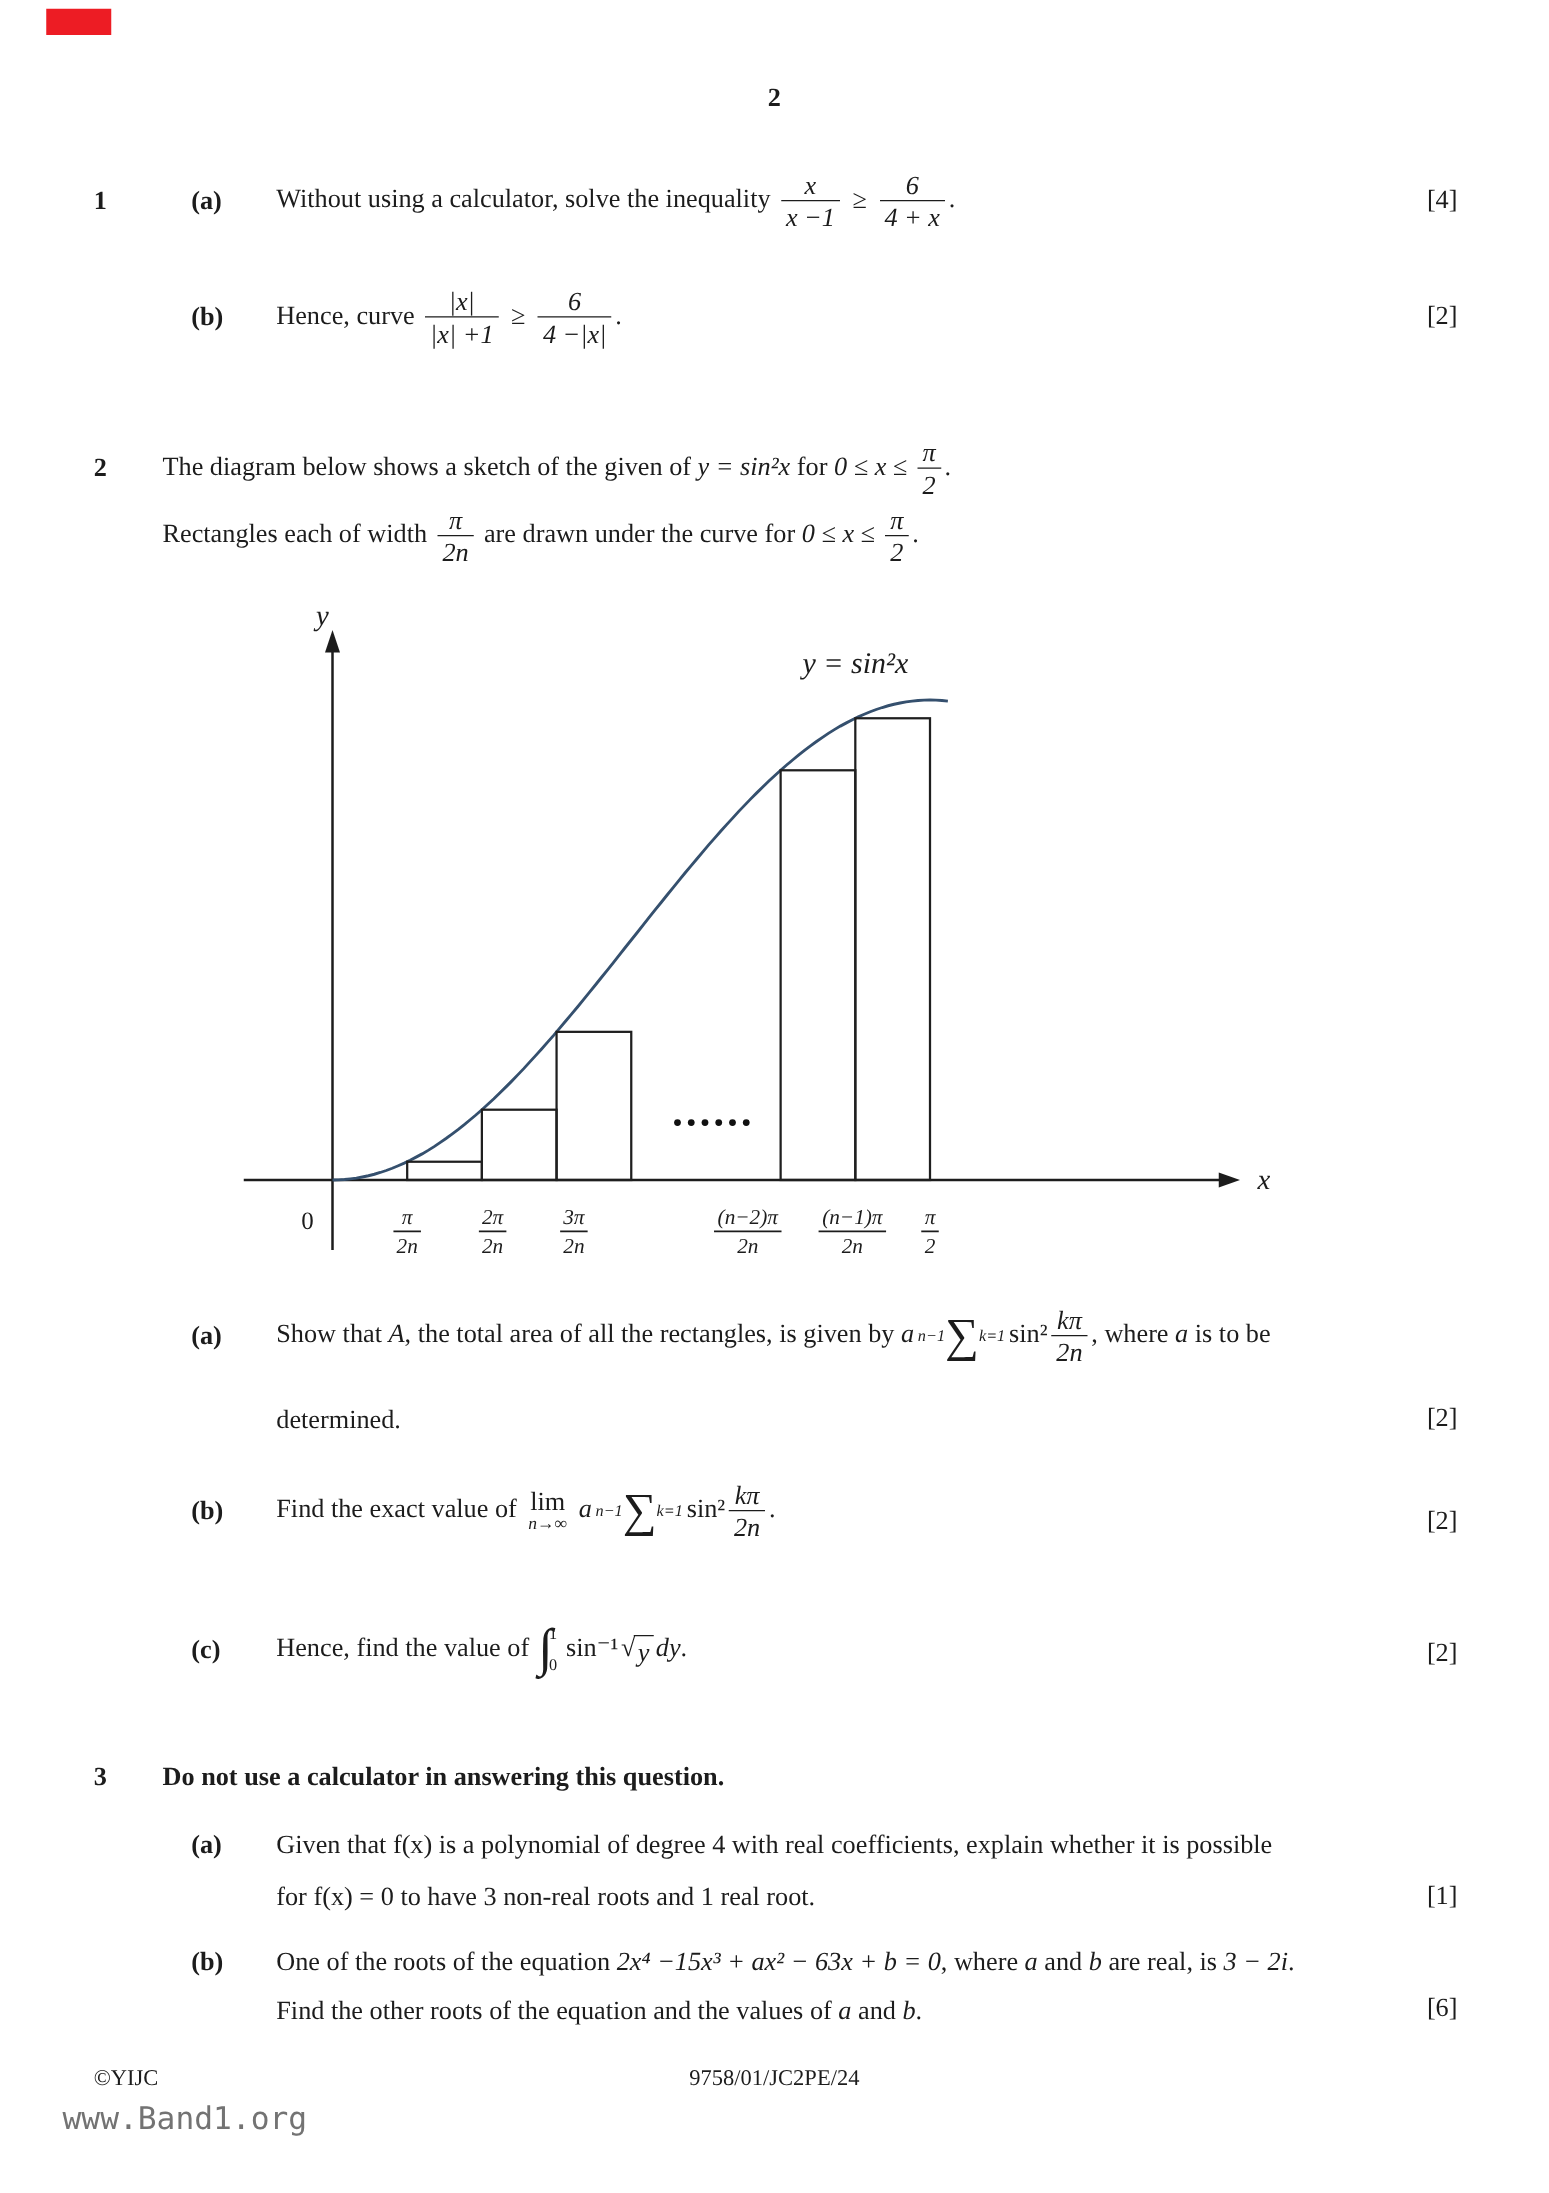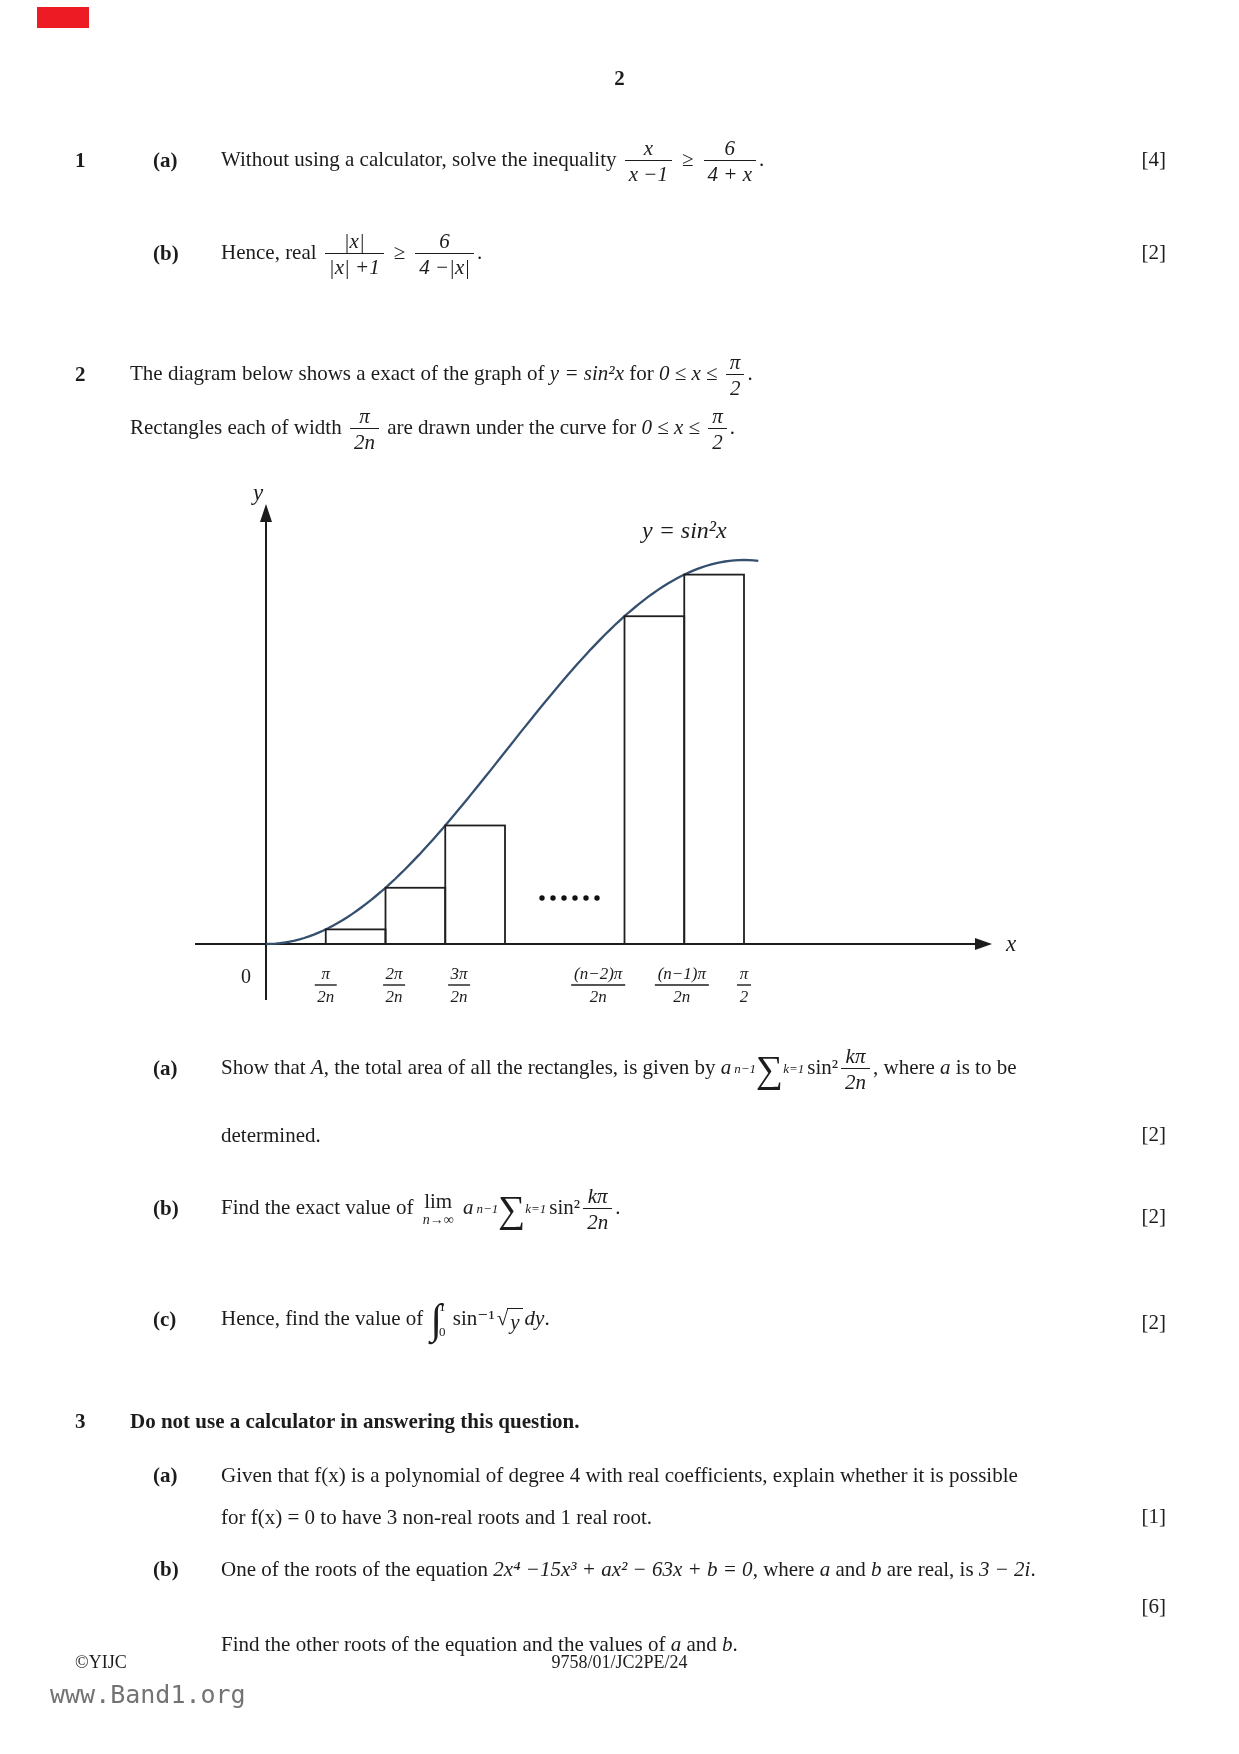--- a/index.html
+++ b/index.html
@@ -65,36 +65,36 @@
           <span class="num">6</span>
           <span class="den">4 + x</span>
         </span><span>.</span>
     </div>
   </div>
   <span class="marks" style="top:147px">[4]</span>
 
   <div class="row part" style="top:229px">
     <span class="plabel">(b)</span>
     <div class="content">
-      <span>Hence, real</span>
+      <span>Hence, curve</span>
       <span class="frac">
           <span class="num">|x|</span>
           <span class="den">|x| +1</span>
         </span><span class="rel">≥</span><span class="frac">
           <span class="num">6</span>
           <span class="den">4 −|x|</span>
         </span><span>.</span>
     </div>
   </div>
   <span class="marks" style="top:240px">[2]</span>
 
   <div class="row" style="top:350px">
     <span class="qnum narrow">2</span>
     <div class="content">
-      <span>The diagram below shows a exact of the graph of</span>
+      <span>The diagram below shows a sketch of the given of</span>
       <span class="mi">y = sin²x</span>
       <span>for</span>
       <span class="mi">0 ≤ x ≤</span>
       <span class="frac">
           <span class="num">π</span>
           <span class="den">2</span>
         </span><span>.</span>
     </div>
   </div>
 
@@ -236,21 +236,21 @@
     <div class="content">
       <span>One of the roots of the equation</span>
       <span class="mi">2x⁴ −15x³ + ax² − 63x + b = 0</span><span>, where</span>
       <span class="mi">a</span>
       <span>and</span>
       <span class="mi">b</span>
       <span>are real, is</span>
       <span class="mi">3 − 2i</span><span>.</span>
     </div>
   </div>
-  <div class="row cont" style="top:1631px">
+  <div class="row cont" style="top:1595px">
     <span>Find the other roots of the equation and the values of</span>
     <span class="mi">a</span>
     <span>and</span>
     <span class="mi">b</span><span>.</span>
   </div>
   <span class="marks" style="top:1594px">[6]</span>
 
   <div class="footer-left">©YIJC</div>
   <div class="footer-code">9758/01/JC2PE/24</div>
   <div class="watermark">www.Band1.org</div>

